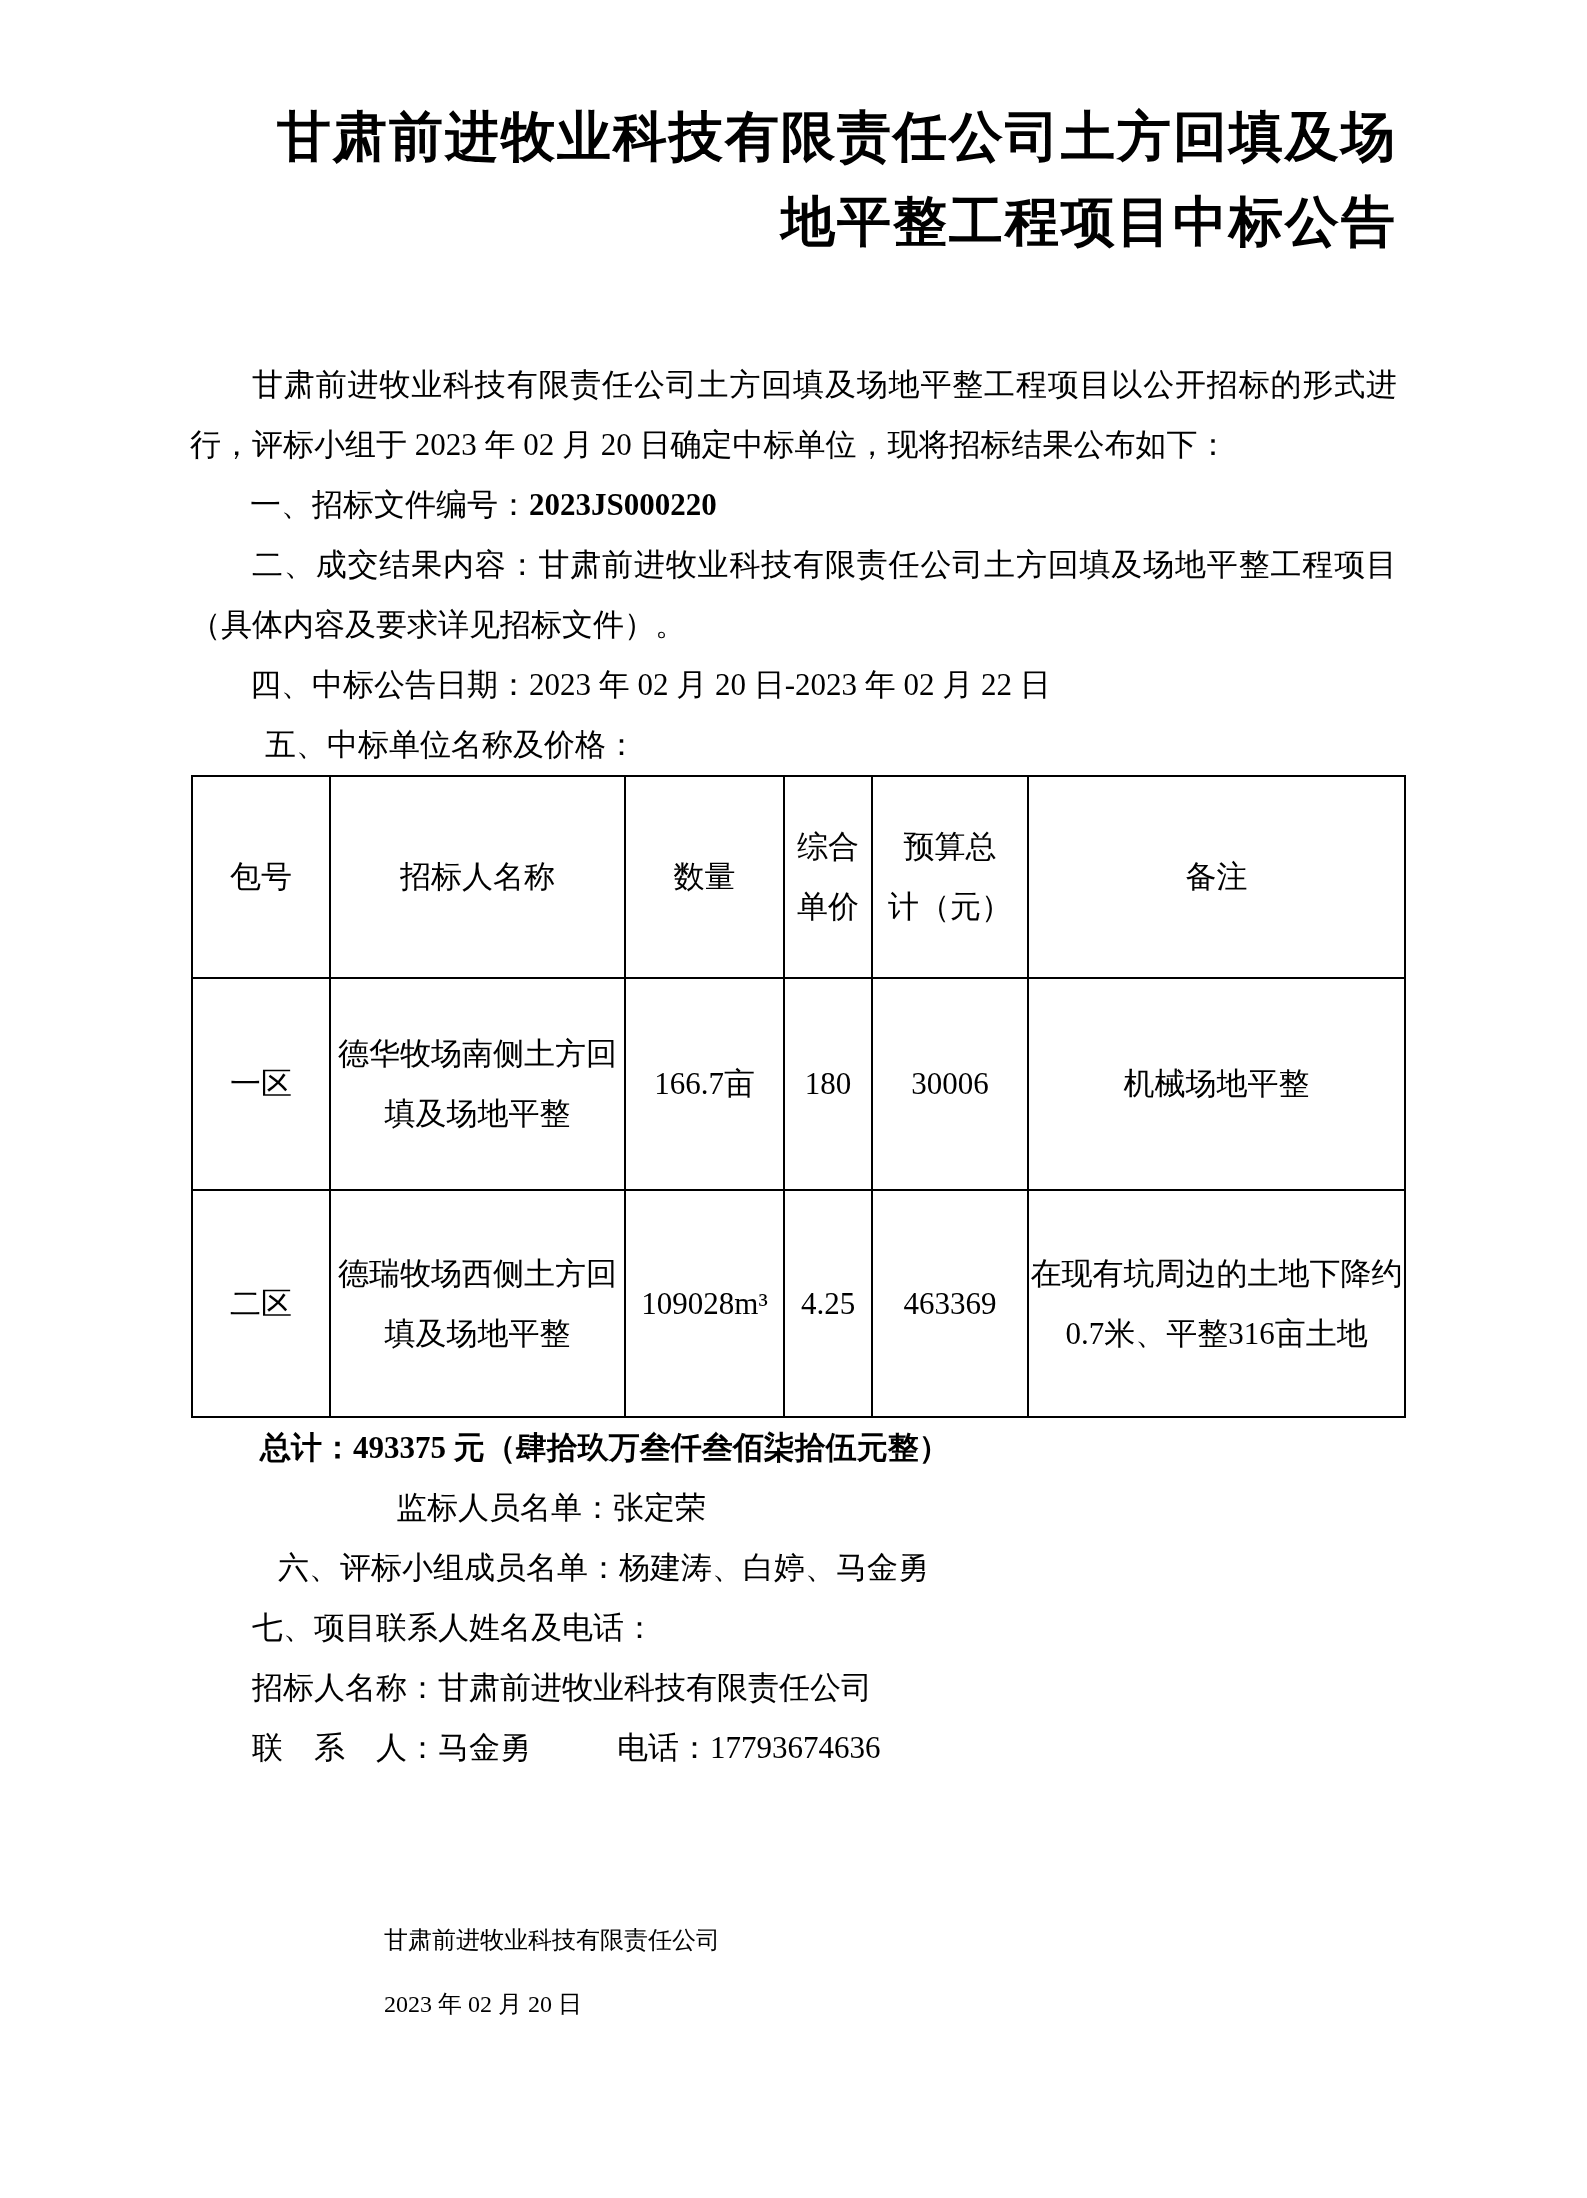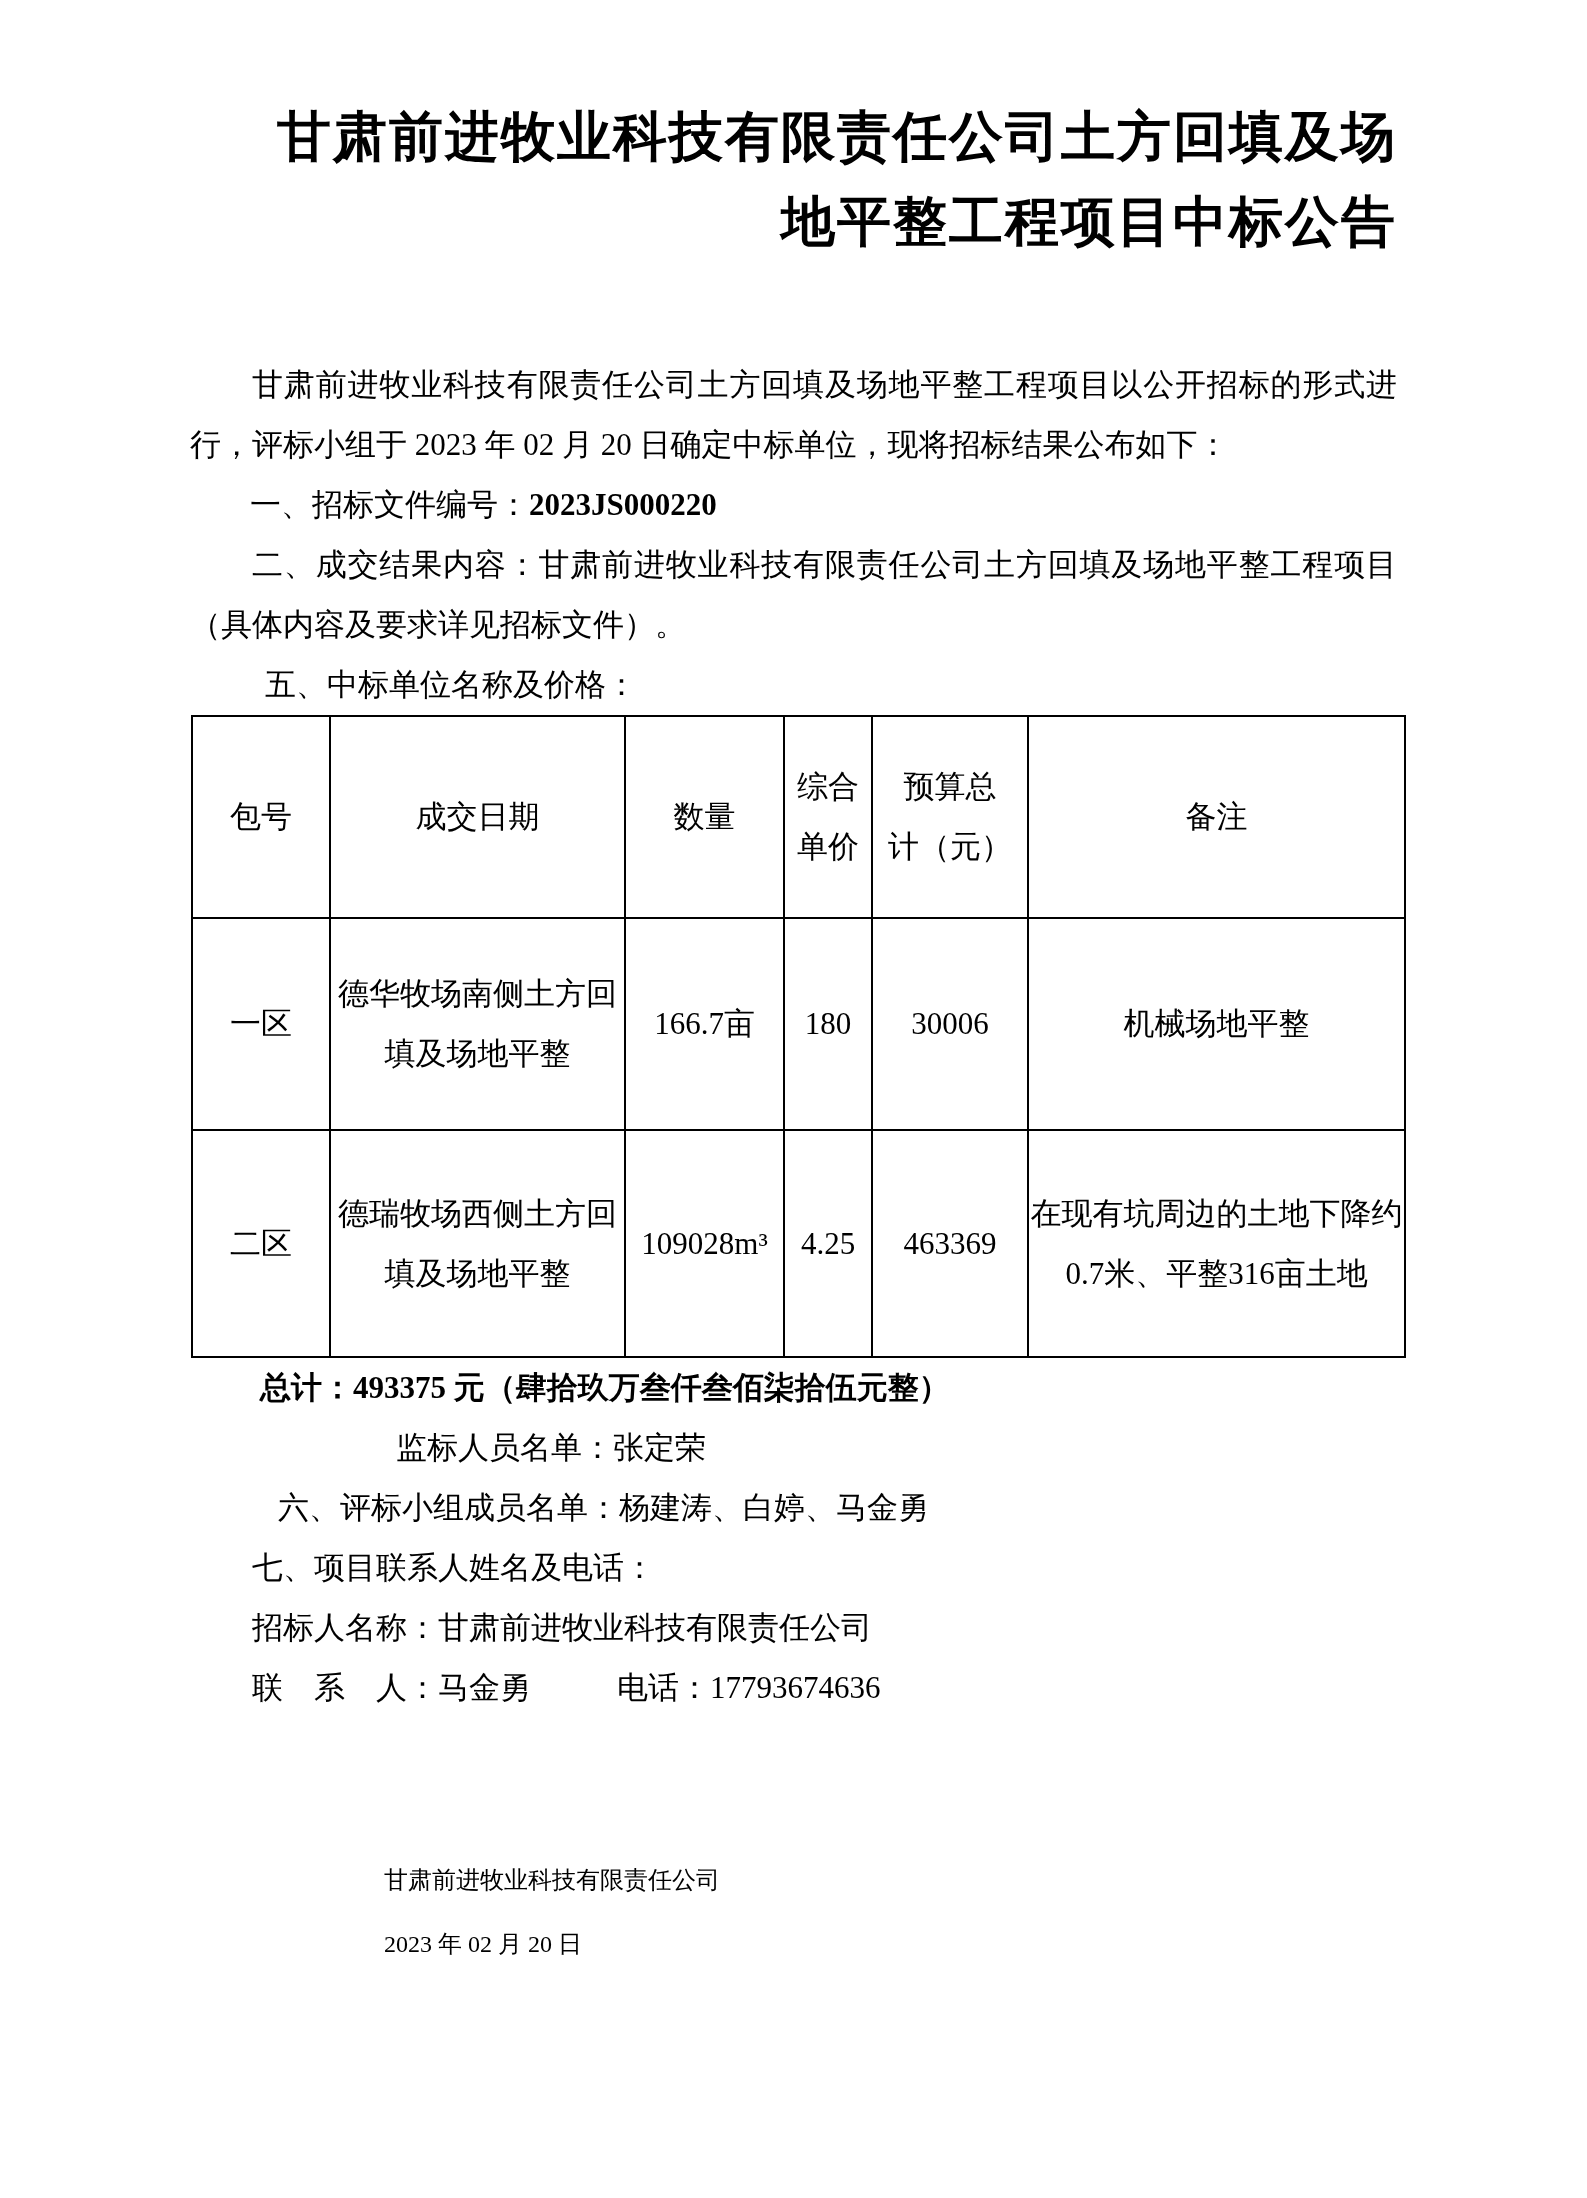--- a/index.html
+++ b/index.html
@@ -108,36 +108,37 @@
       <div>地平整工程项目中标公告</div>
     </div>
 
     <div class="intro">甘肃前进牧业科技有限责任公司土方回填及场地平整工程项目以公开招标的形式进行，评标小组于 2023 年 02 月 20 日确定中标单位，现将招标结果公布如下：</div>
 
     <div class="body-line ind-60"><span>一、招标文件编号：</span><span class="bold">2023JS000220</span></div>
 
     <div class="wrap2">二、成交结果内容：甘肃前进牧业科技有限责任公司土方回填及场地平整工程项目（具体内容及要求详见招标文件）。</div>
 
 
+    <div class="body-line ind-60">四、中标公告日期：2023 年 02 月 20 日-2023 年 02 月 22 日</div>
 
     <div class="body-line ind-75">五、中标单位名称及价格：</div>
 
     <table class="award">
       <colgroup>
         <col style="width:138px">
           <col style="width:295px">
           <col style="width:159px">
         <col style="width:88px">
           <col style="width:156px">
           <col style="width:377px">
       </colgroup>
       <tbody>
         <tr class="row-h">
           <td>包号</td>
-          <td class="c-svc">成交日期</td>
+          <td class="c-svc">招标人名称</td>
           <td>数量</td>
           <td class="c-price th-price">综合单价</td>
           <td class="th-budget">预算总
 计（元）</td>
           <td class="c-note">备注</td>
         </tr>
         <tr class="row-1">
           <td>一区</td>
           <td class="c-svc">德华牧场南侧土方回填及场地平整</td>
           <td>166.7亩</td>

